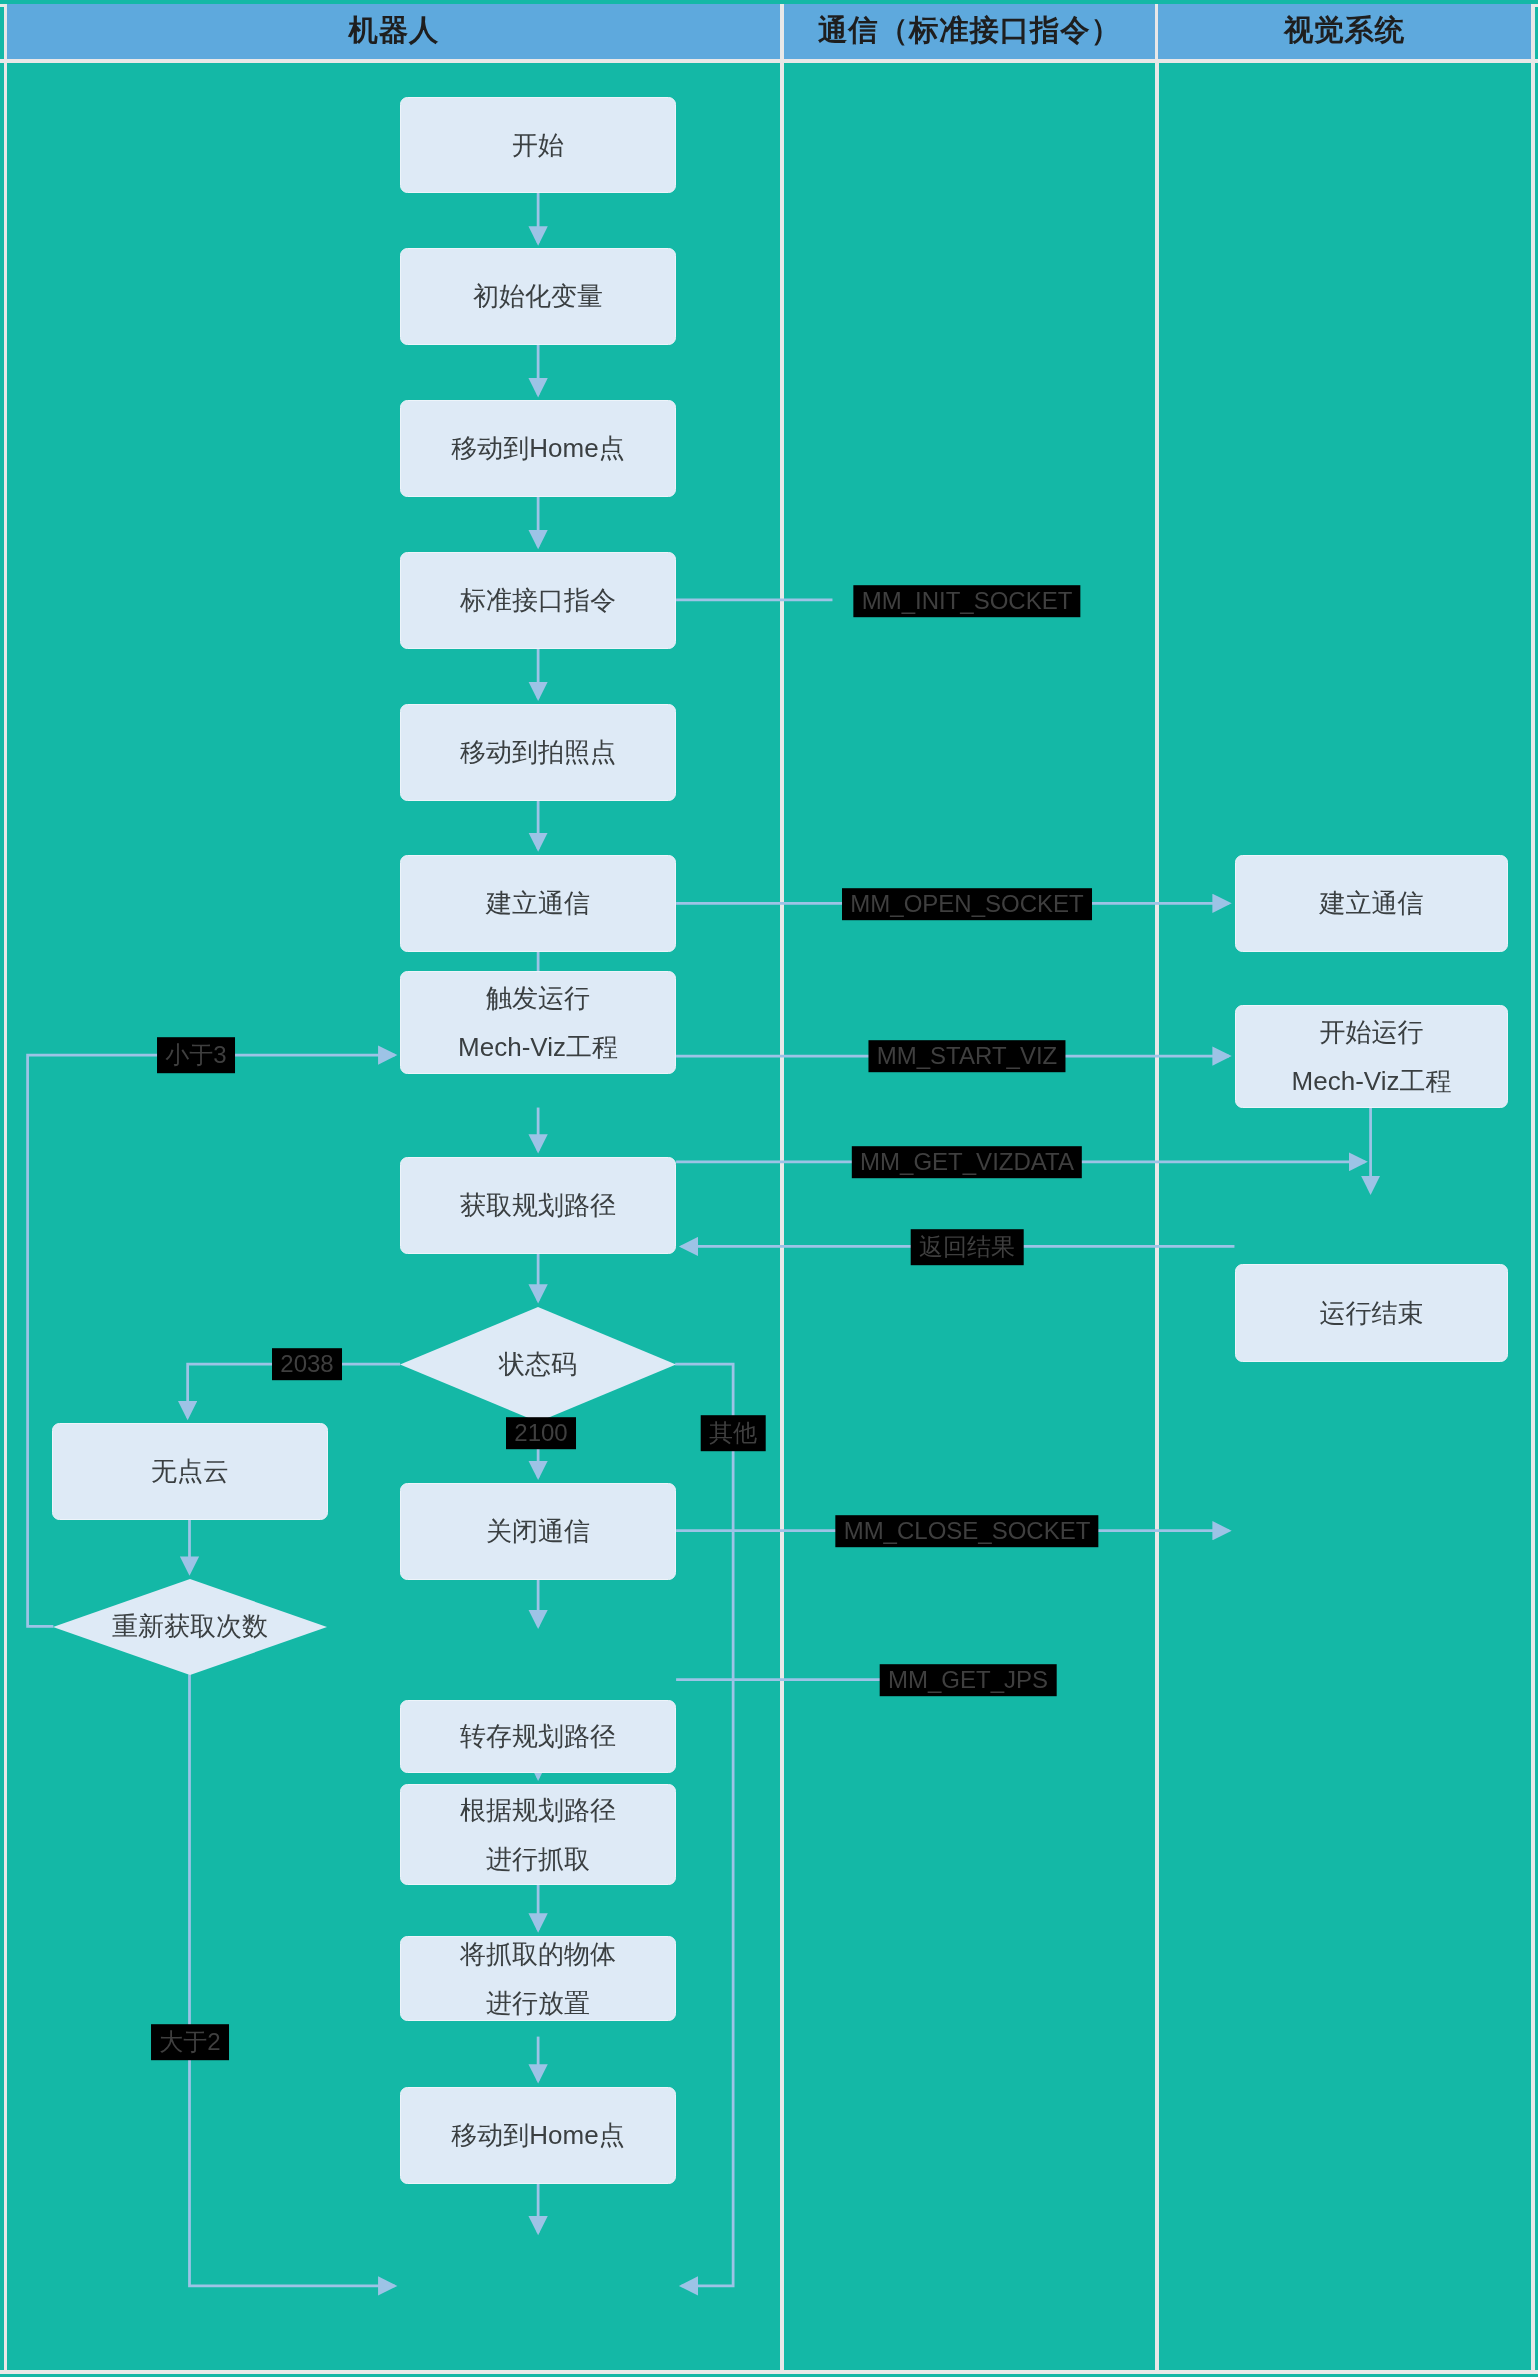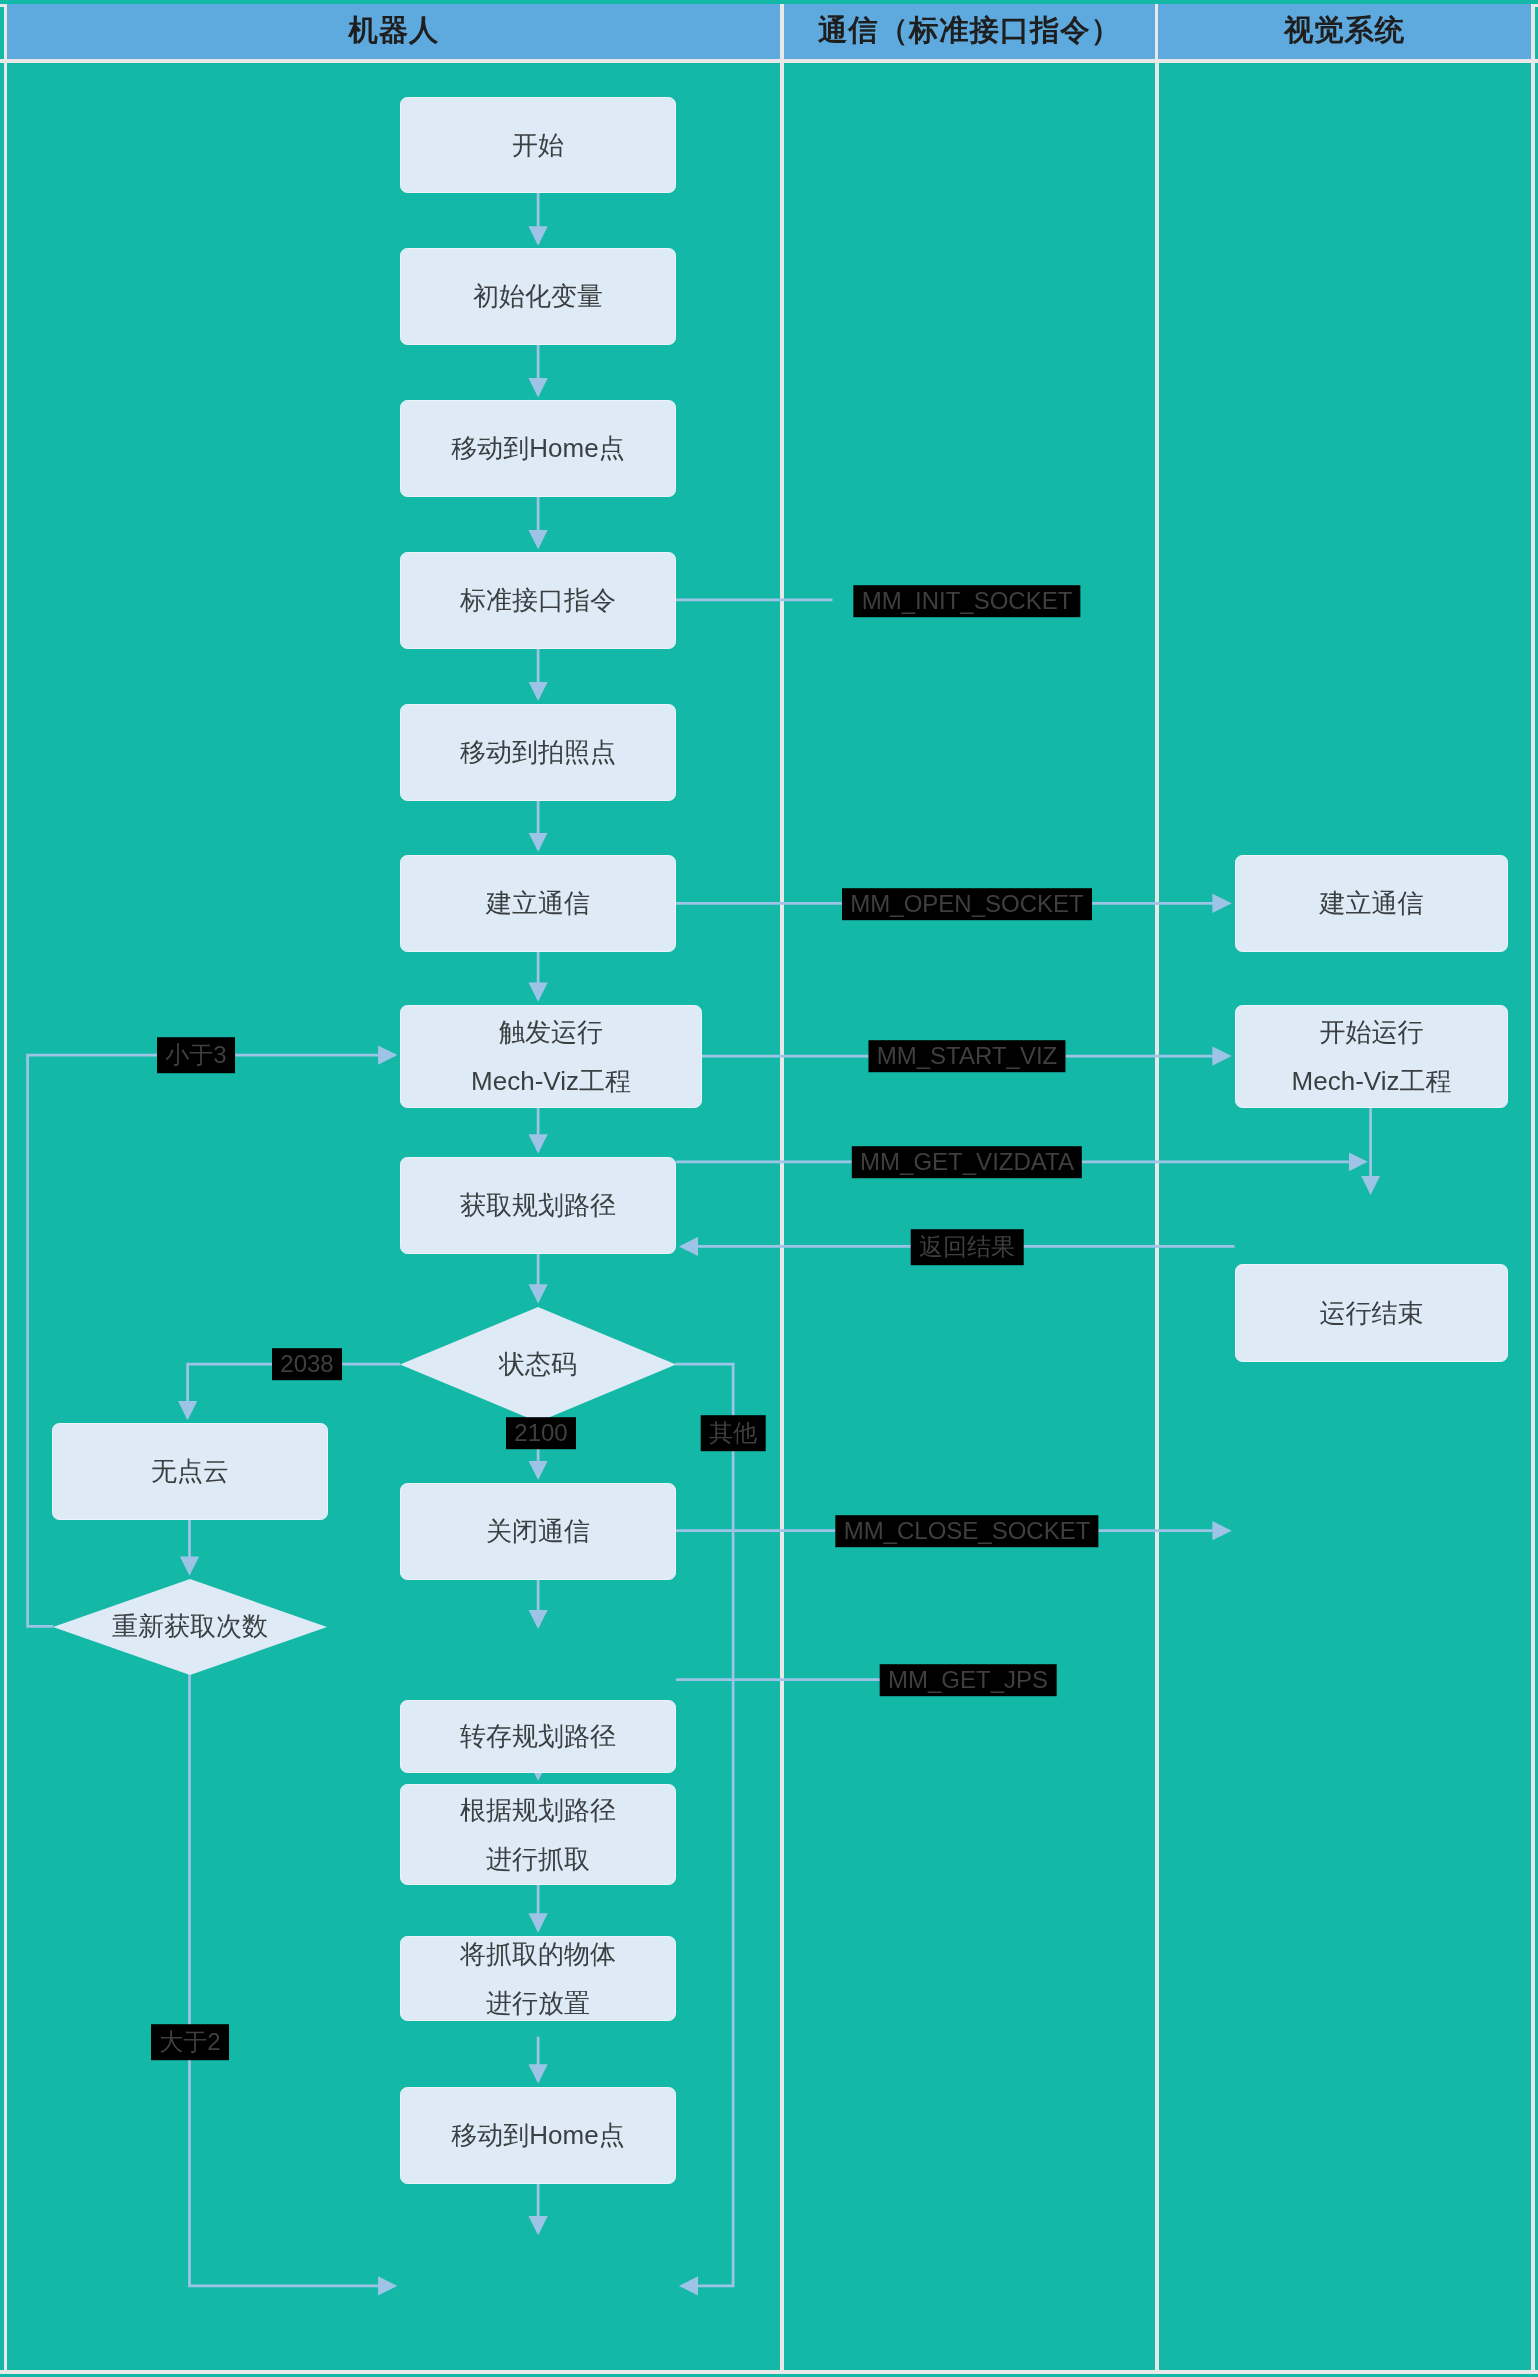--- a/index.html
+++ b/index.html
@@ -84,21 +84,21 @@
       <path d="M206 1820 V2485 H429" marker-end="url(#arrow)"></path>
     </g>
   </svg>
 
   <div class="node" style="left:400px;top:97px;width:276px;height:96px">开始</div>
   <div class="node" style="left:400px;top:248px;width:276px;height:97px">初始化变量</div>
   <div class="node" style="left:400px;top:400px;width:276px;height:97px">移动到Home点</div>
   <div class="node" style="left:400px;top:552px;width:276px;height:97px">标准接口指令</div>
   <div class="node" style="left:400px;top:704px;width:276px;height:97px">移动到拍照点</div>
   <div class="node" style="left:400px;top:855px;width:276px;height:97px">建立通信</div>
-  <div class="node" style="left:400px;top:1005px;width:302px;height:103px">触发运行
+  <div class="node" style="left:400px;top:971px;width:276px;height:103px">触发运行
 Mech-Viz工程</div>
   <div class="node" style="left:400px;top:1157px;width:276px;height:97px">获取规划路径</div>
   <div class="node diamond" style="left:400px;top:1307px;width:276px;height:115px">状态码</div>
   <div class="node" style="left:400px;top:1483px;width:276px;height:97px">关闭通信</div>
   <div class="node" style="left:400px;top:1700px;width:276px;height:73px">转存规划路径</div>
   <div class="node" style="left:400px;top:1784px;width:276px;height:101px">根据规划路径
 进行抓取</div>
   <div class="node" style="left:400px;top:1936px;width:276px;height:85px">将抓取的物体
 进行放置</div>
   <div class="node" style="left:400px;top:2087px;width:276px;height:97px">移动到Home点</div>

